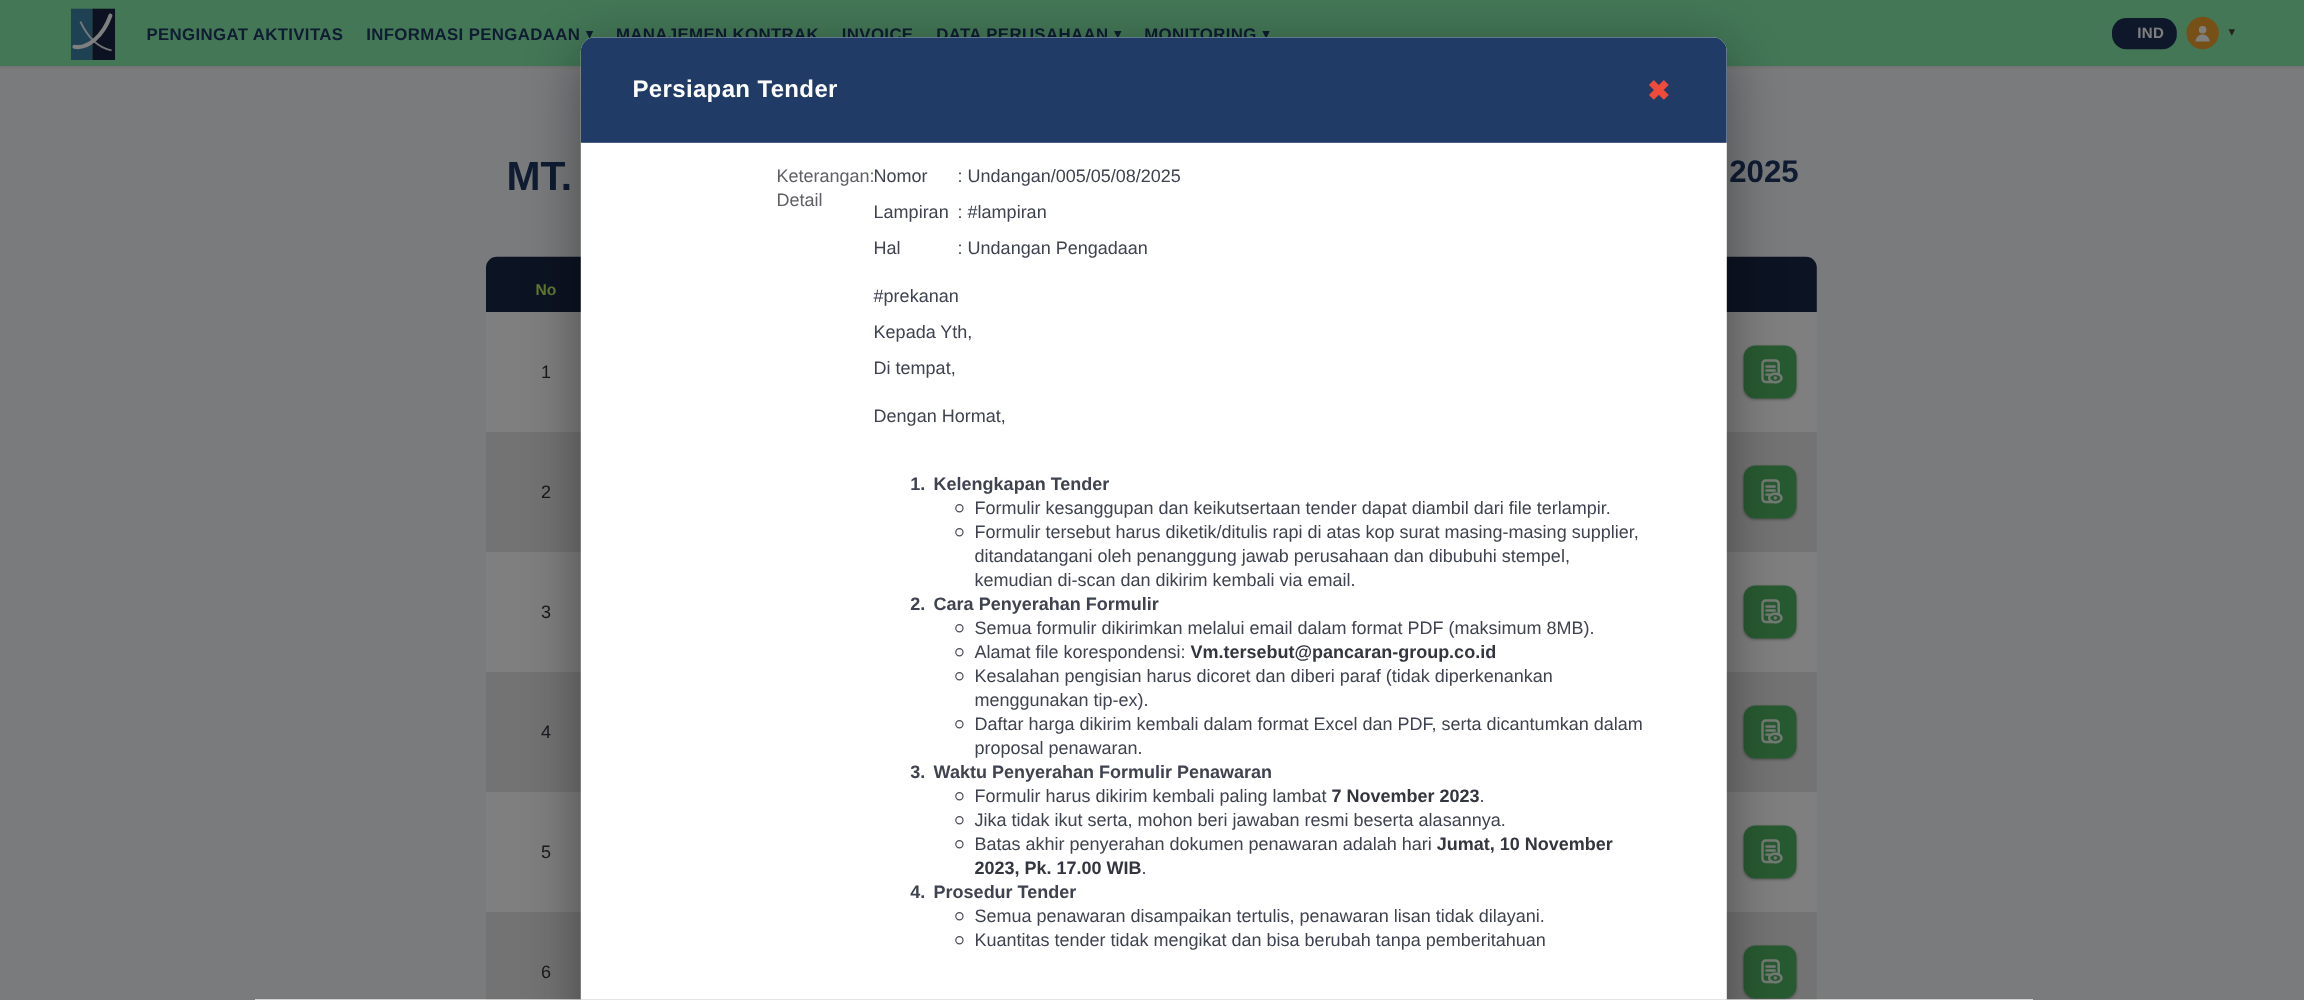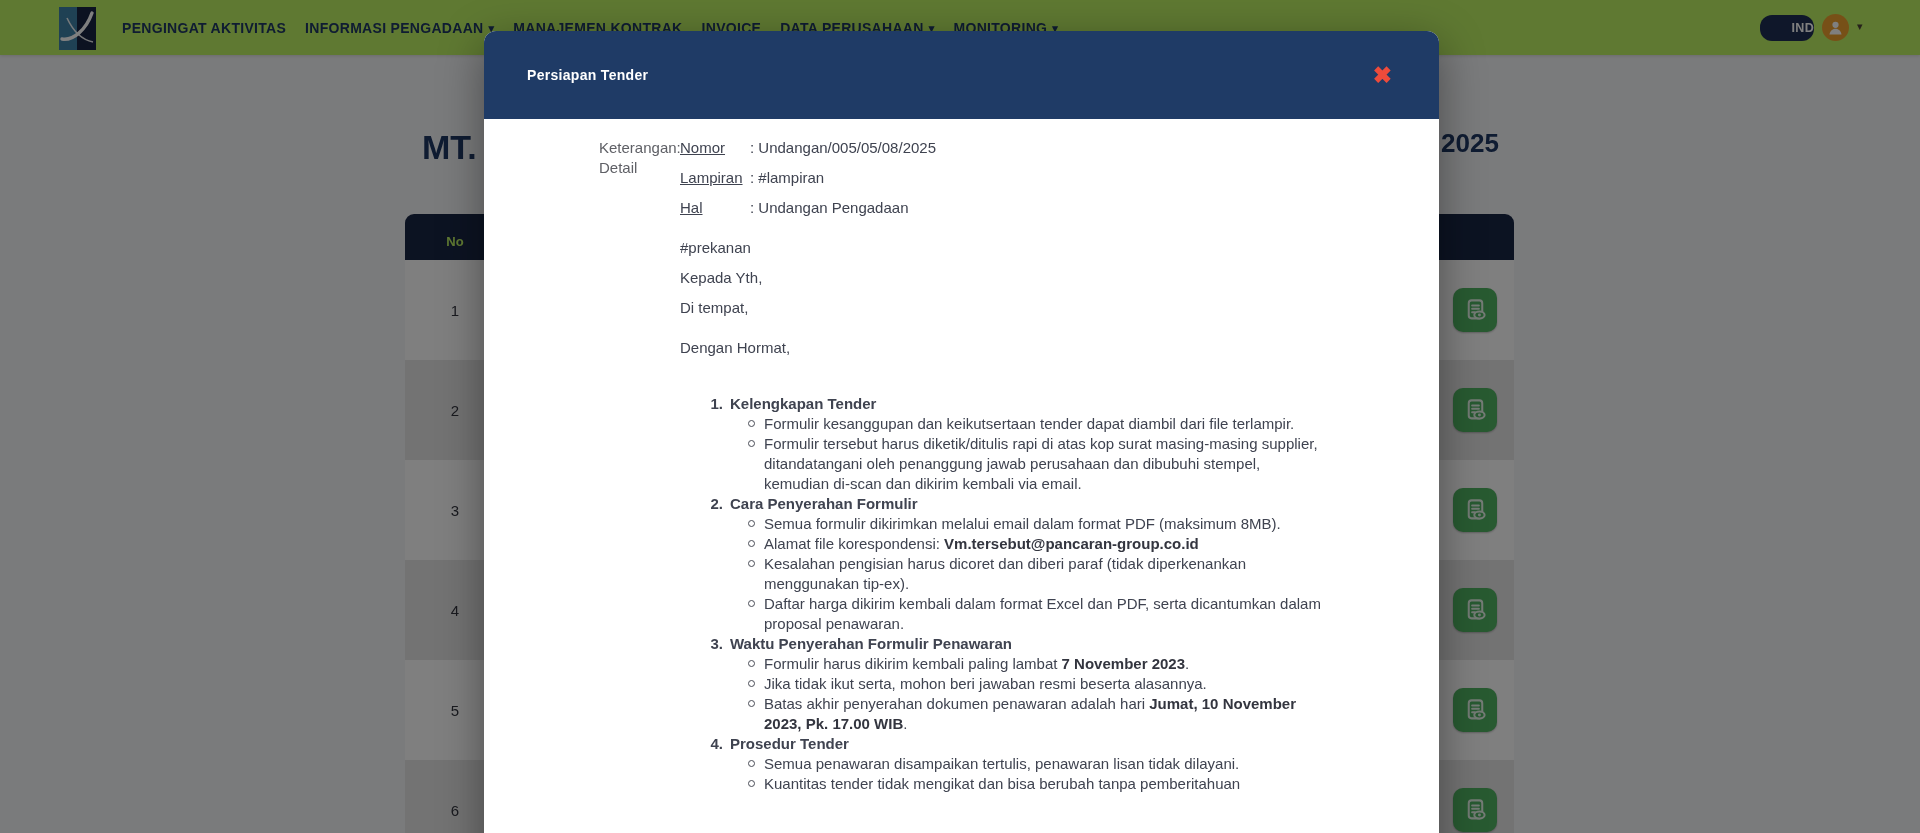--- a/index.html
+++ b/index.html
@@ -5,29 +5,29 @@
   :root{
     --nav-navy:#1f3864; --modal-header:#1f3b66; --table-header:#182645;
     --close-red:#ee4b3b; --green:#50b463; --avatar-orange:#efa12f;
     --flag-red:#c83228; --badge-navy:#1f2f55; --row-stripe:#e7e7e7; --text:#3f4350;
   }
   *{box-sizing:border-box; margin:0; padding:0;}
   html,body{width:1920px; height:833px; overflow:hidden;}
   body{position:relative; background:#f5f6f8; font-family:"Liberation Sans", sans-serif;}
 
   
-  .navbar{position:absolute; left:0; top:0; width:1920px; height:55px; background:#bef264;
+  .navbar{position:absolute; left:0; top:0; width:1920px; height:55px; background:#86efac;
           box-shadow:0 1px 3px rgba(0,0,0,.12);}
   .logo{position:absolute; left:59px; top:7px; width:37px; height:43px;}
   .nav-links{position:absolute; left:122px; top:0; height:55px; display:flex; align-items:center; gap:19px;}
   .nav-item{font-size:14px; font-weight:bold; color:var(--nav-navy); letter-spacing:.3px;
             white-space:nowrap; cursor:pointer; display:flex; align-items:center;}
   .nav-caret{font-size:11px; margin-left:5px; transform:translateY(1px);}
   .lang-badge{position:absolute; left:1760px; top:15px; width:54px; height:26px; background:var(--badge-navy);
-              border-radius:12px; display:flex; align-items:center; justify-content:flex-start; gap:16px; cursor:pointer;}
+              border-radius:12px; display:flex; align-items:center; justify-content:flex-start; gap:5px; cursor:pointer;}
   .flag{width:16px; height:11px; border-radius:1px; overflow:hidden; display:block;}
   .flag .red{height:5.5px; background:var(--flag-red);} .flag .white{height:5.5px; background:#f2f2f2;}
   .lang-text{color:#fff; font-size:12.5px; font-weight:bold; letter-spacing:.3px;}
   .avatar{position:absolute; left:1822px; top:14px; width:27px; height:27px; border-radius:50%;
           background:var(--avatar-orange); display:flex; align-items:center; justify-content:center; cursor:pointer;}
   .user-caret{position:absolute; left:1857px; top:20px; font-size:11px; color:#4d4336; cursor:pointer;}
 
   .page-title-left{position:absolute; left:422px; top:128px; font-size:34px; font-weight:bold; color:var(--nav-navy);}
   .page-title-right{position:absolute; left:1441px; top:128px; font-size:26px; font-weight:bold; color:var(--nav-navy);}
 
@@ -42,28 +42,28 @@
   .view-btn{position:absolute; right:17px; top:28px; width:44px; height:44px; border-radius:10px;
             background:var(--green); display:flex; align-items:center; justify-content:center;
             cursor:pointer; box-shadow:0 1px 2px rgba(0,0,0,.25);}
 
   
   .overlay{position:absolute; inset:0; background:rgba(0,0,0,.5); z-index:40;}
   .modal{position:absolute; left:484px; top:31px; width:955px; height:920px; background:#fff;
          border-radius:12px; z-index:50; box-shadow:0 12px 45px rgba(0,0,0,.4); overflow:hidden;}
   .modal-header{height:88px; background:var(--modal-header); display:flex; align-items:center;
                 padding:0 47px 0 43px;}
-  .modal-title{color:#fff; font-size:14px; font-weight:bold; letter-spacing:.3px;}
+  .modal-title{color:#fff; font-size:20px; font-weight:bold; letter-spacing:.3px;}
   .close-btn{margin-left:auto; color:var(--close-red); font-size:23px; font-weight:bold;
              line-height:1; cursor:pointer;}
   .modal-body{display:flex; padding:19px 119px 0 115px; font-size:15px; line-height:20px; color:var(--text);}
-  .side-label{width:81px; flex:none; color:#5f6066;}
+  .side-label{width:81px; flex:none; color:#5f6066;margin-left:48px;}
   .letter{flex:1;}
   .meta-row{display:flex; margin-bottom:10px;}
-  .meta-label{width:70px; flex:none;text-decoration:underline;}
+  .meta-label{width:70px; flex:none;}
   .salutation{margin-top:20px;}
   .salutation p{margin-bottom:10px;}
   .greeting{margin-top:20px;}
   .list{margin-top:36px;}
   .sec-head{display:flex;}
   .sec-num{width:50px; flex:none; text-align:right; padding-right:7px; font-weight:bold;}
   .sec-title{font-weight:bold;}
   .bullet{display:flex;}
   .dot{width:7px; height:7px; flex:none; border:1.5px solid #4a4d57; border-radius:50%;
        margin:6px 9px 0 68px;}

